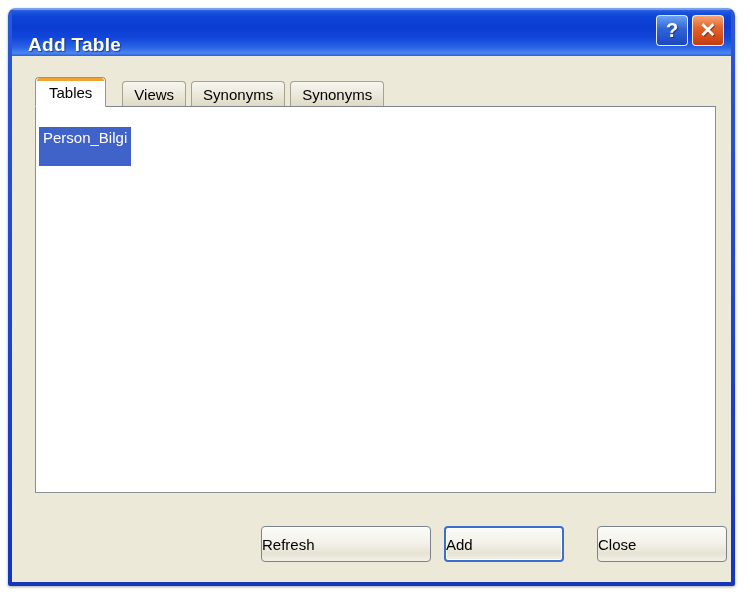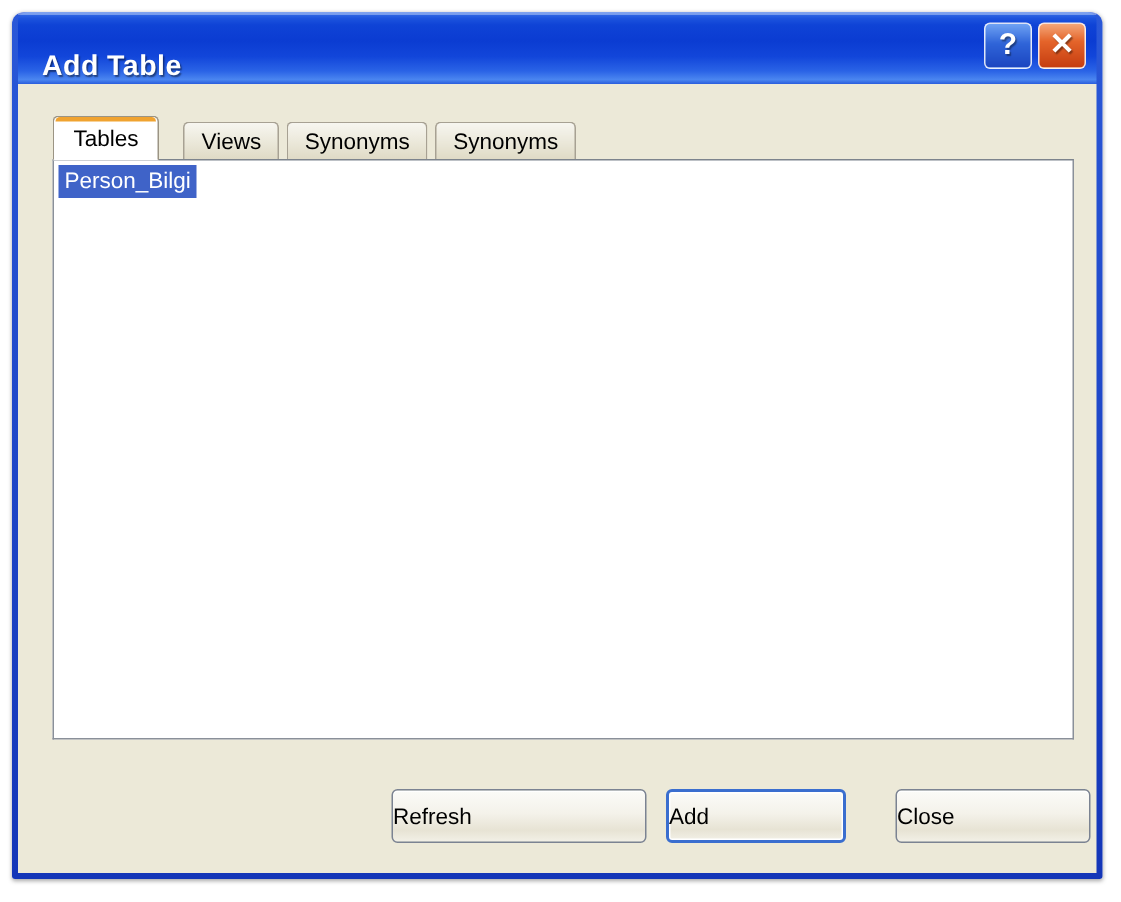--- a/index.html
+++ b/index.html
@@ -176,22 +176,22 @@
     background: #ffffff;
     border: 1px solid #8a9099;
     border-top-color: #7d848d;
     overflow: hidden;
     z-index: 1;
   }
 
   .list-item {
     font-size: 15px;
     color: #000000;
-    padding: 2px 4px 3px 4px;
-    margin: 3px 0 0 3px;
+    padding: 2px 4px 20px 4px;
+    margin: 20px 0 0 3px;
     display: inline-block;
     white-space: nowrap;
     cursor: default;
   }
   .list-item.selected {
     background: #3f63c8;
     color: #ffffff;
   }
 
   

